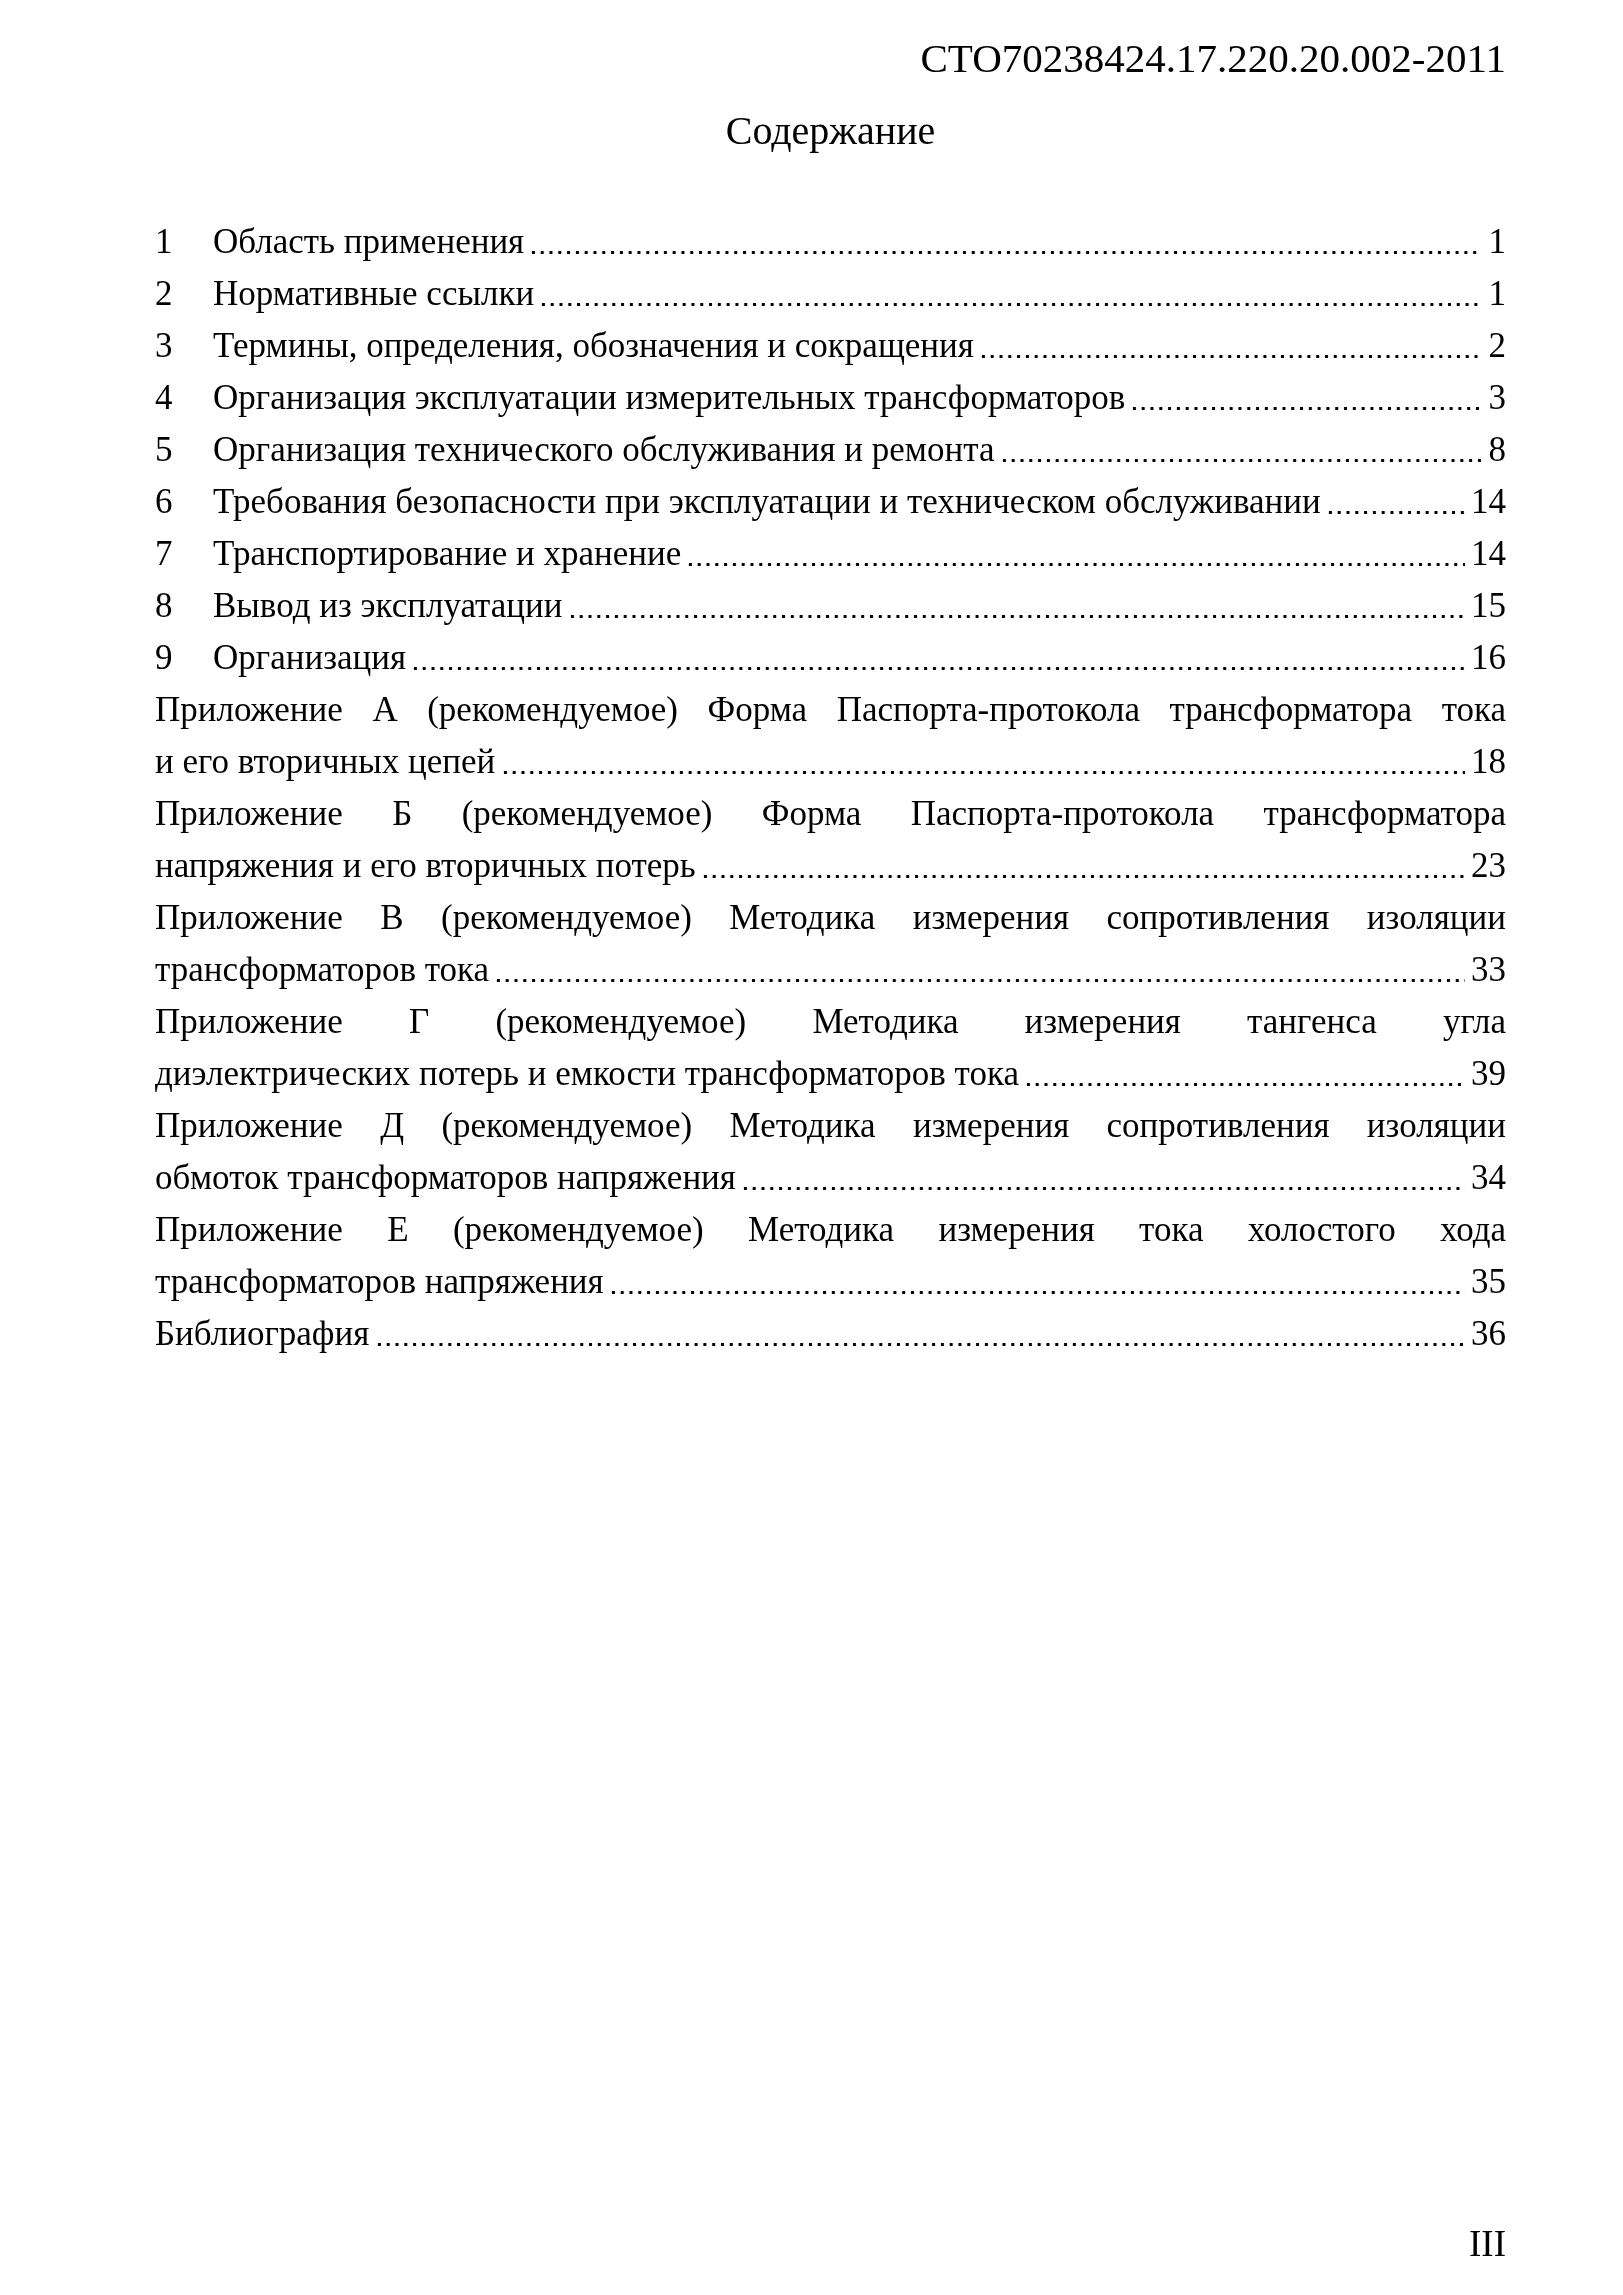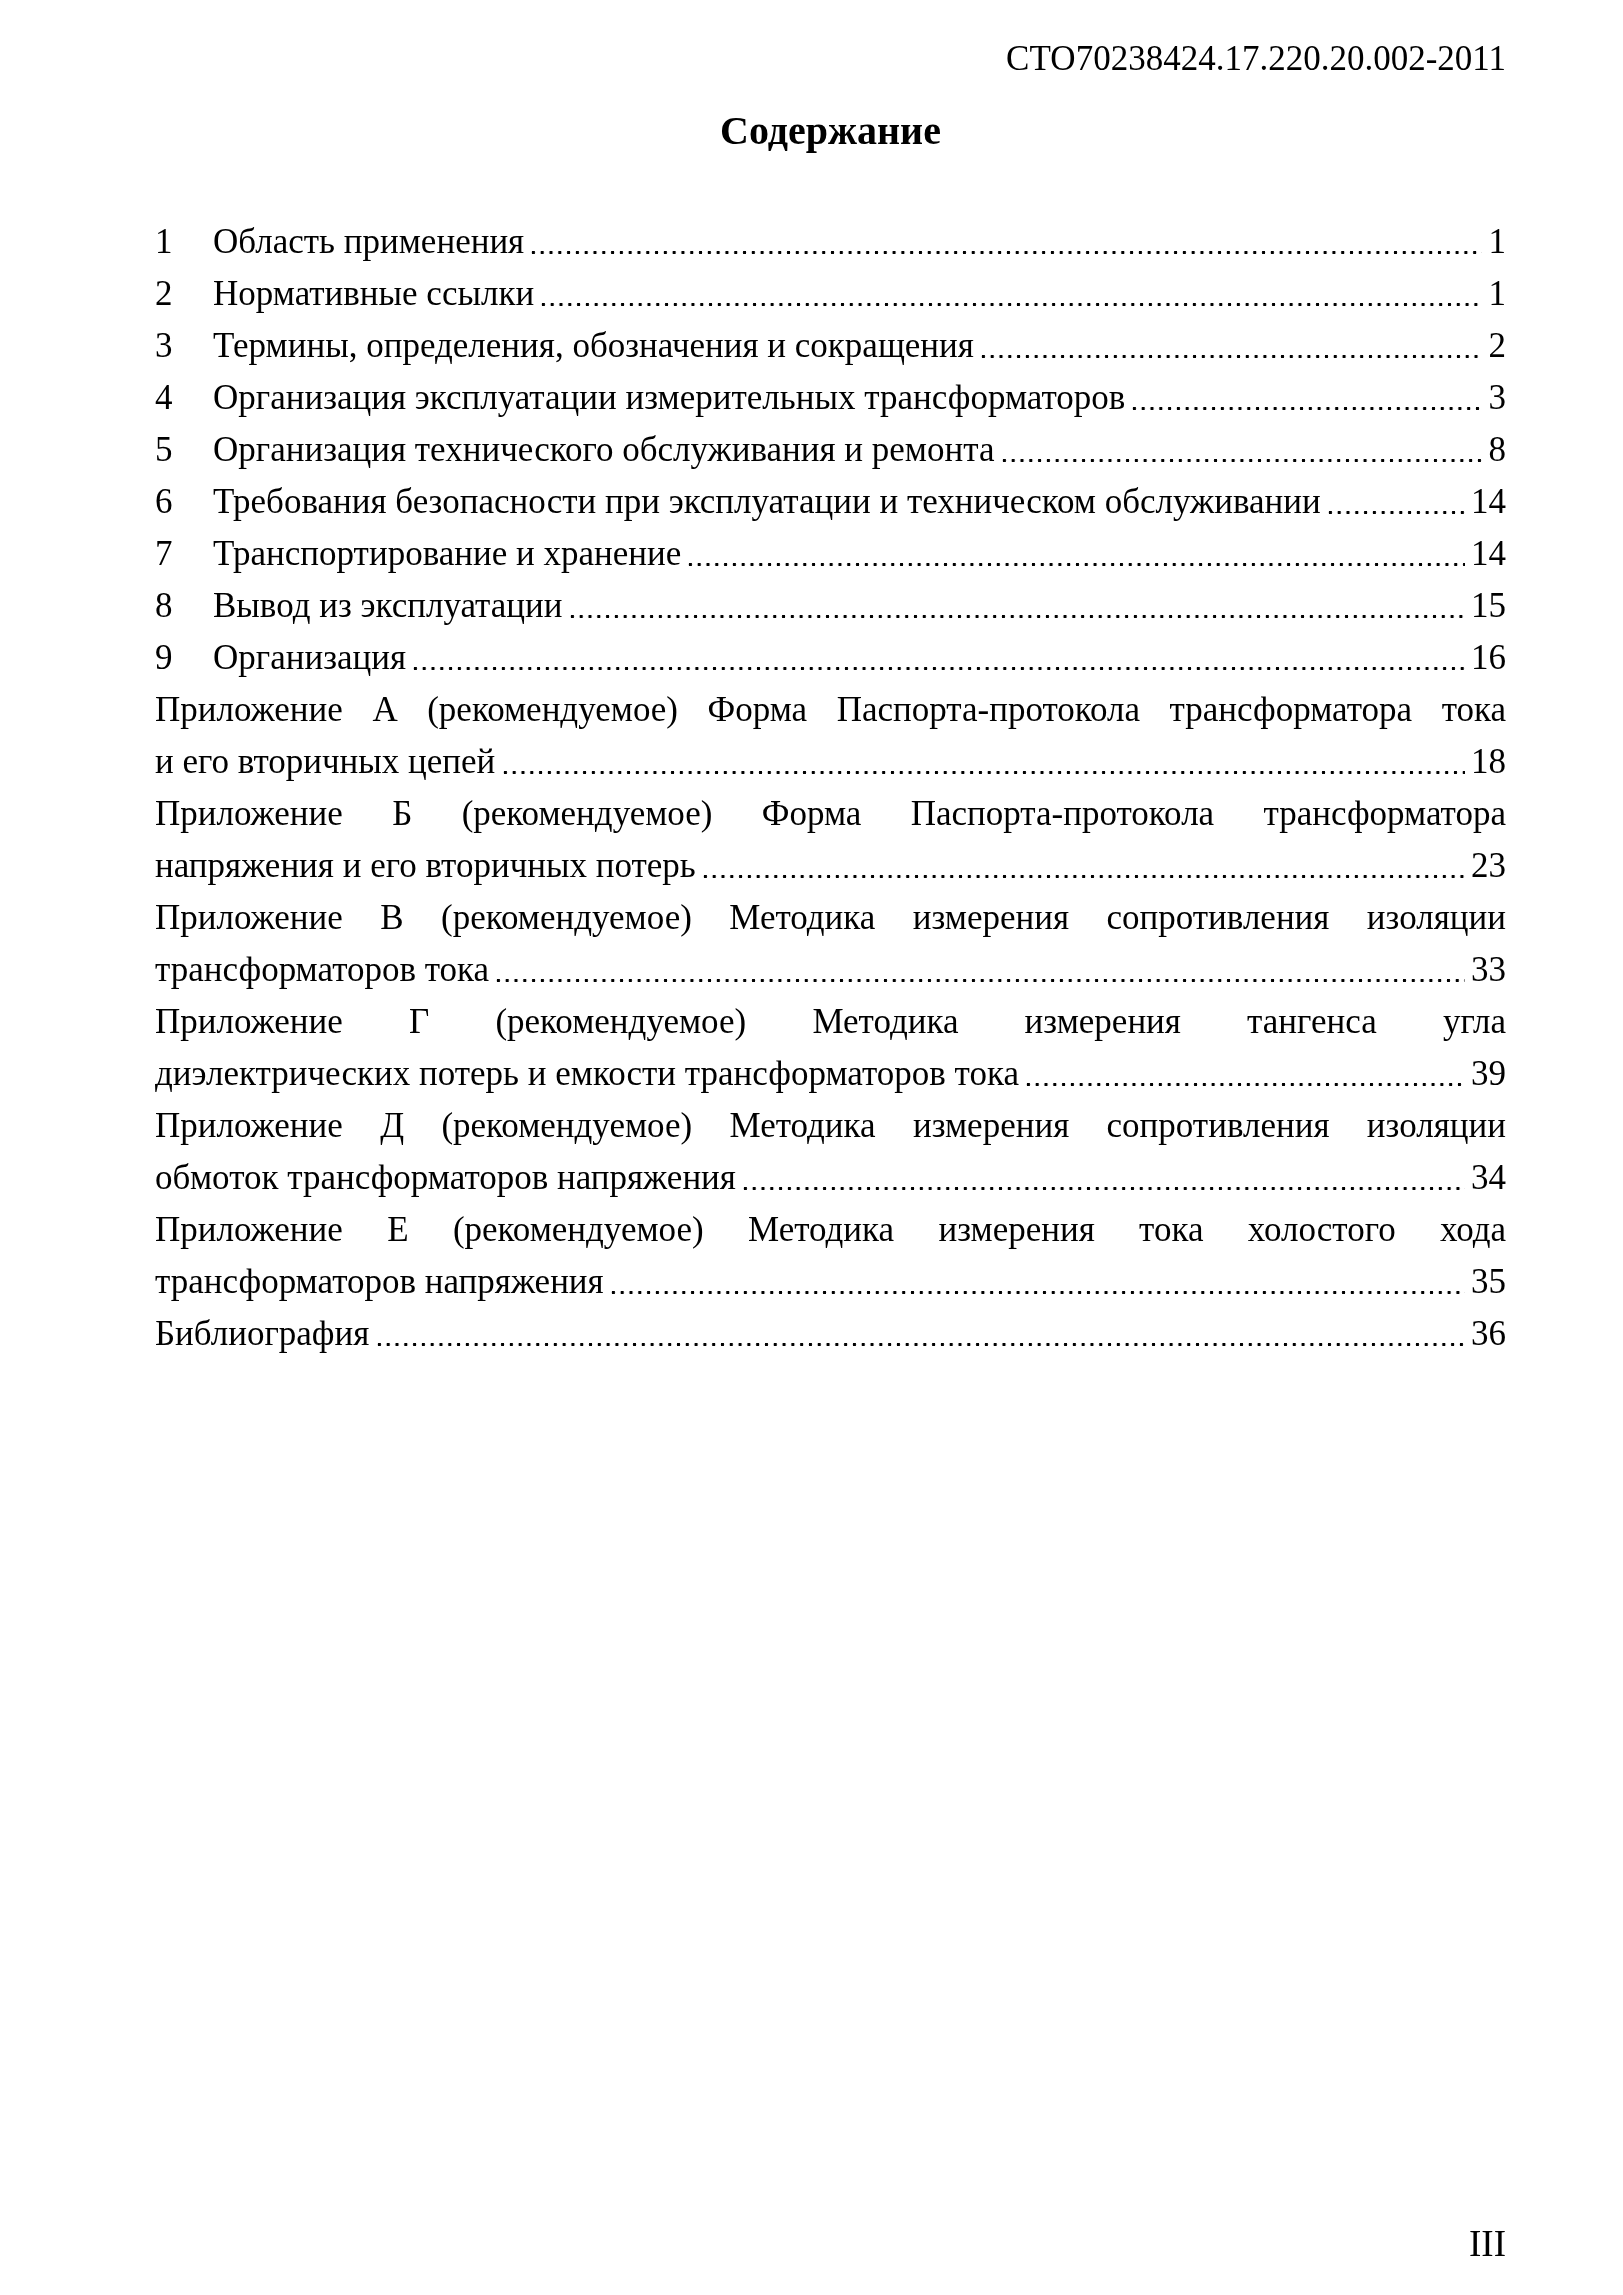--- a/index.html
+++ b/index.html
@@ -22,30 +22,30 @@
   }
   .content {
     position: absolute;
     left: 155px;
     right: 118px;
     top: 0;
   }
   .doc-header {
     margin-top: 38px;
     text-align: right;
-    font-size: 35px;
+    font-size: 41px;
     line-height: 41px;
     white-space: nowrap;
   }
   .doc-title {
     margin: 29px 0 0 0;
     text-align: center;
     font-size: 40px;
     line-height: 45px;
-    font-weight: bold;
+    font-weight: normal;
   }
   .toc {
     margin-top: 63px;
   }
   .toc-entry { }
   .line {
     font-size: 35px;
     line-height: 52px;
   }
   

